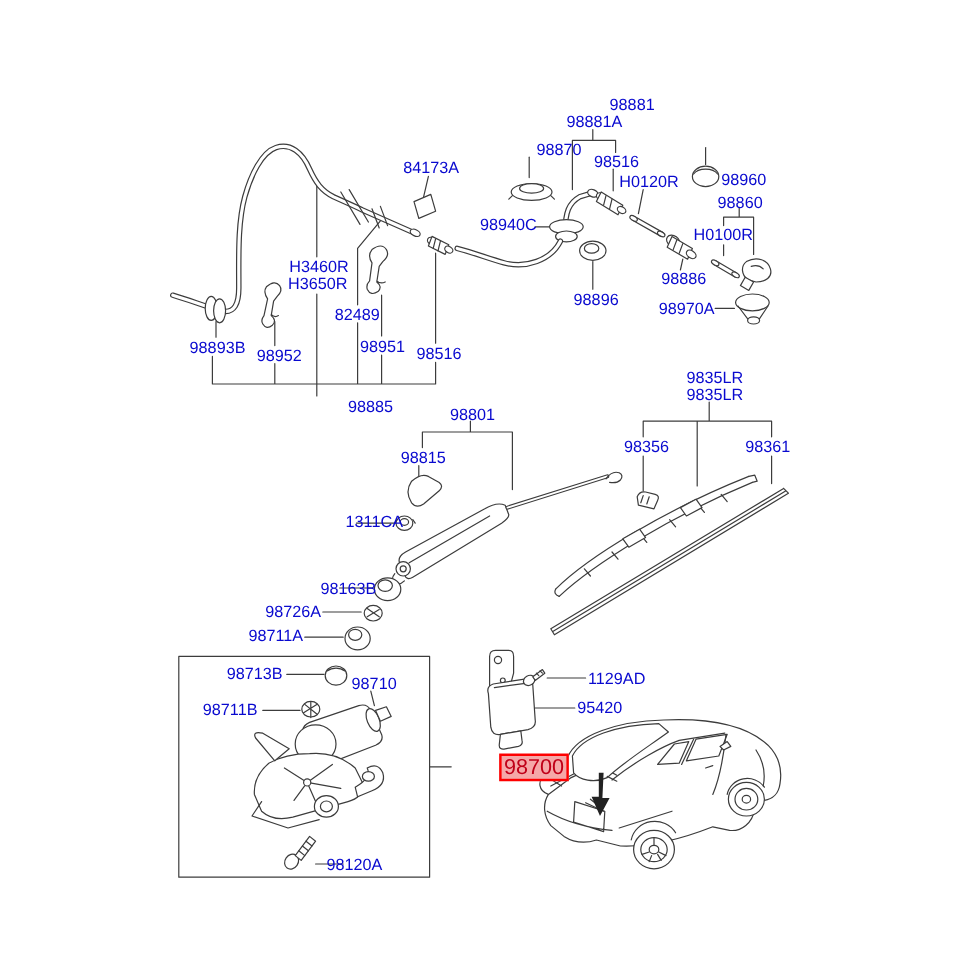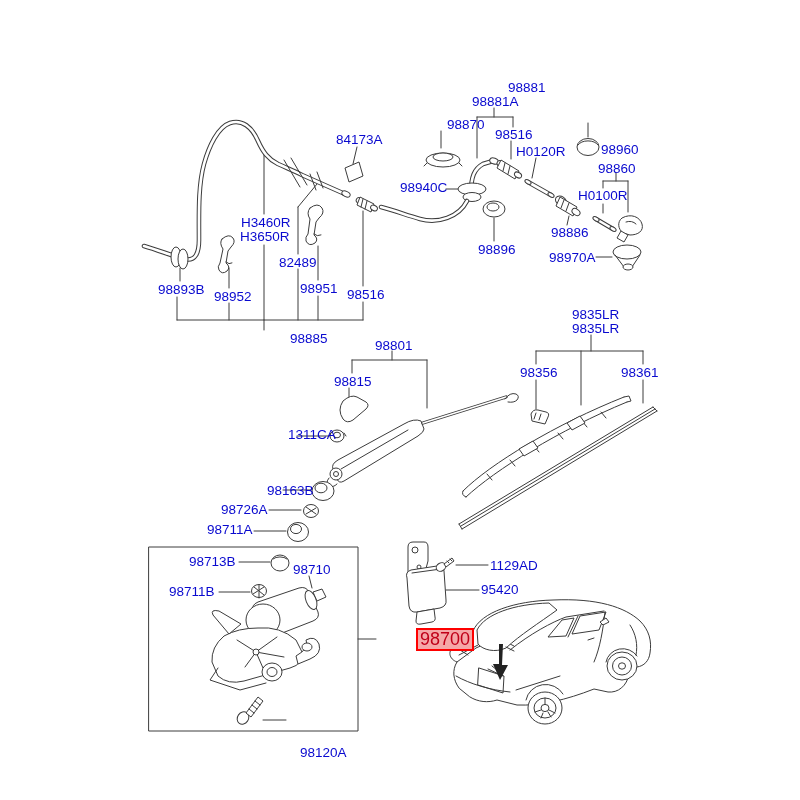--- a/index.html
+++ b/index.html
@@ -273,17 +273,17 @@
       <div class="plabel" style="left: 621px; top: 366px;">98361</div>
       <div class="plabel" style="left: 248px; top: 428px; margin-left: 40px;">1311CA</div>
       <div class="plabel" style="left: 235px; top: 484px; margin-left: 32px;">98163B</div>
       <div class="plabel" style="left: 221px; top: 503px;">98726A</div>
       <div class="plabel" style="left: 207px; top: 523px;">98711A</div>
       <div class="plabel" style="left: 189px; top: 555px;">98713B</div>
       <div class="plabel" style="left: 293px; top: 563px;">98710</div>
       <div class="plabel" style="left: 169px; top: 585px;">98711B</div>
       <div class="plabel" style="left: 490px; top: 559px;">1129AD</div>
       <div class="plabel" style="left: 481px; top: 583px;">95420</div>
-      <div class="plabel" style="left: 300px; top: 714px; margin-top: 32px;">98120A</div>
+      <div class="plabel" style="left: 272px; top: 714px;">98120A</div>
     </div>
 
   <div class="hl">98700</div>
 </div>
 
 </body></html>

